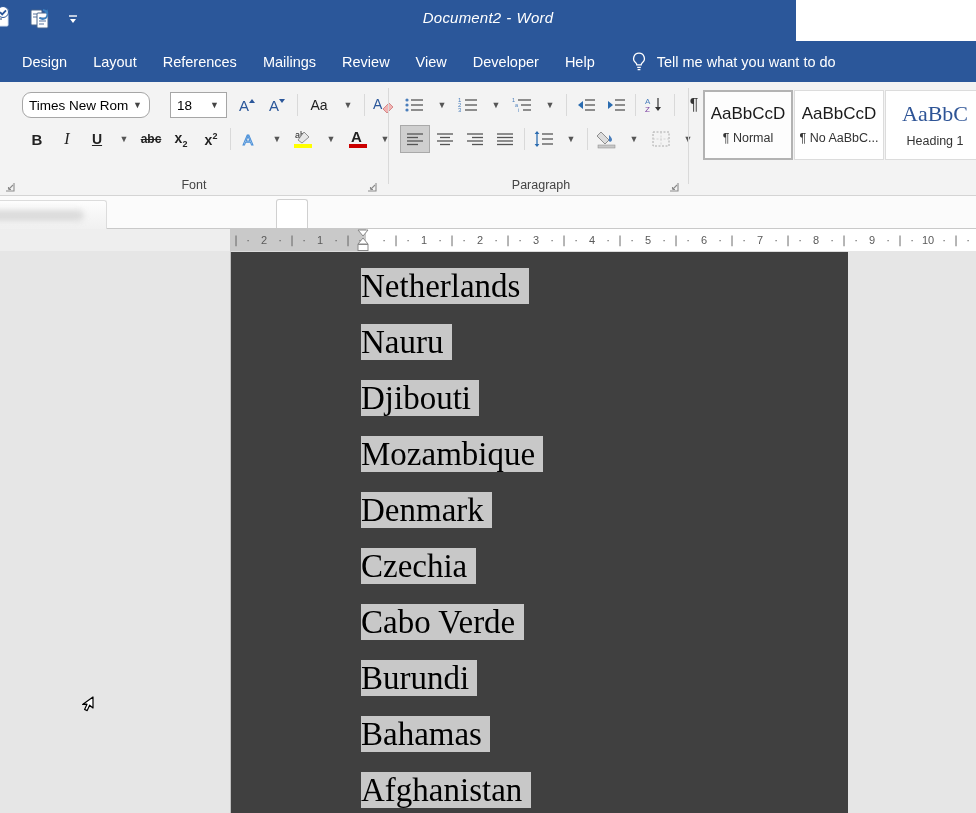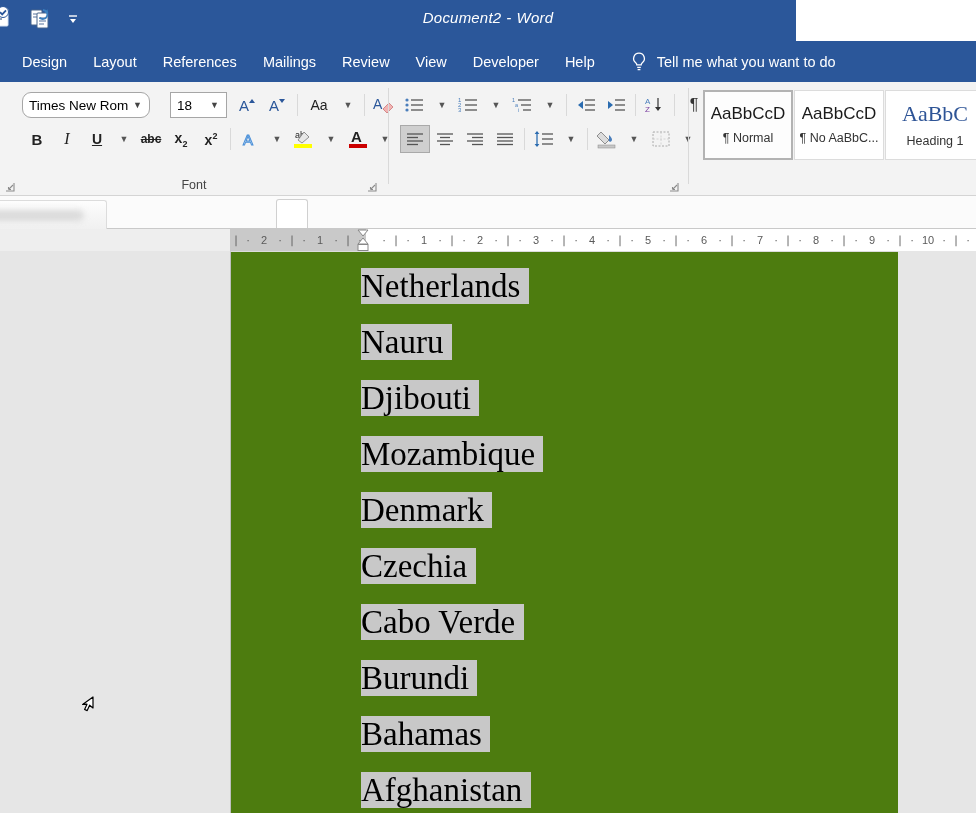--- a/index.html
+++ b/index.html
@@ -142,22 +142,22 @@
   .indent-marks {
     position: absolute; left: 355px; top: 0; width: 16px; height: 22px;
   }
 
   
   .workspace {
     position: absolute; left: 0; top: 251px; width: 976px; height: 562px;
     background: #e6e6e6;
   }
   .page {
-    position: absolute; left: 230px; top: 0; width: 668px; height: 562px;
-    background: #4d7c0f; border-left: 1px solid #bfbfbf; border-top: 1px solid #dcdcdc;
+    position: absolute; left: 230px; top: 0; width: 618px; height: 562px;
+    background: #404040; border-left: 1px solid #bfbfbf; border-top: 1px solid #dcdcdc;
   }
   .doc-lines {
     position: absolute; left: 130px; top: 6px; right: 10px;
   }
   .docline {
     font-family: "Liberation Serif", serif;
     font-size: 33px; line-height: 56px; color: #000;
     white-space: pre; height: 56px;
   }
   .docline span.hl { background: #c8c8c8; }
@@ -475,20 +475,21 @@
             <rect x="3" y="2" width="16" height="14" fill="none" stroke="#aaa" stroke-width="1" stroke-dasharray="2 1.5"></rect>
             <line x1="11" y1="2" x2="11" y2="16" stroke="#ccc" stroke-width=".8" stroke-dasharray="2 1.5"></line>
             <line x1="3" y1="9" x2="19" y2="9" stroke="#ccc" stroke-width=".8" stroke-dasharray="2 1.5"></line>
           </svg>
         </div>
         <div class="ic sm">
             <span class="drop">▼</span>
           </div>
       </div>
 
+      <div class="grp-label">Paragraph</div>
       <div class="dlg-launcher" style="right:6px;">
         <svg width="12" height="12" viewBox="0 0 12 12">
           <path d="M10 2 L10 10 L2 10" fill="none" stroke="#555" stroke-width="1.1"></path>
           <path d="M9 4 L4.5 8.5 M4.5 8.5 L7 8.5 M4.5 8.5 L4.5 6" fill="none" stroke="#555" stroke-width="1.1"></path>
         </svg>
       </div>
     </div>
     <div class="grp-sep" style="left:688px;"></div>
 
     <div class="grp styles-grp">

